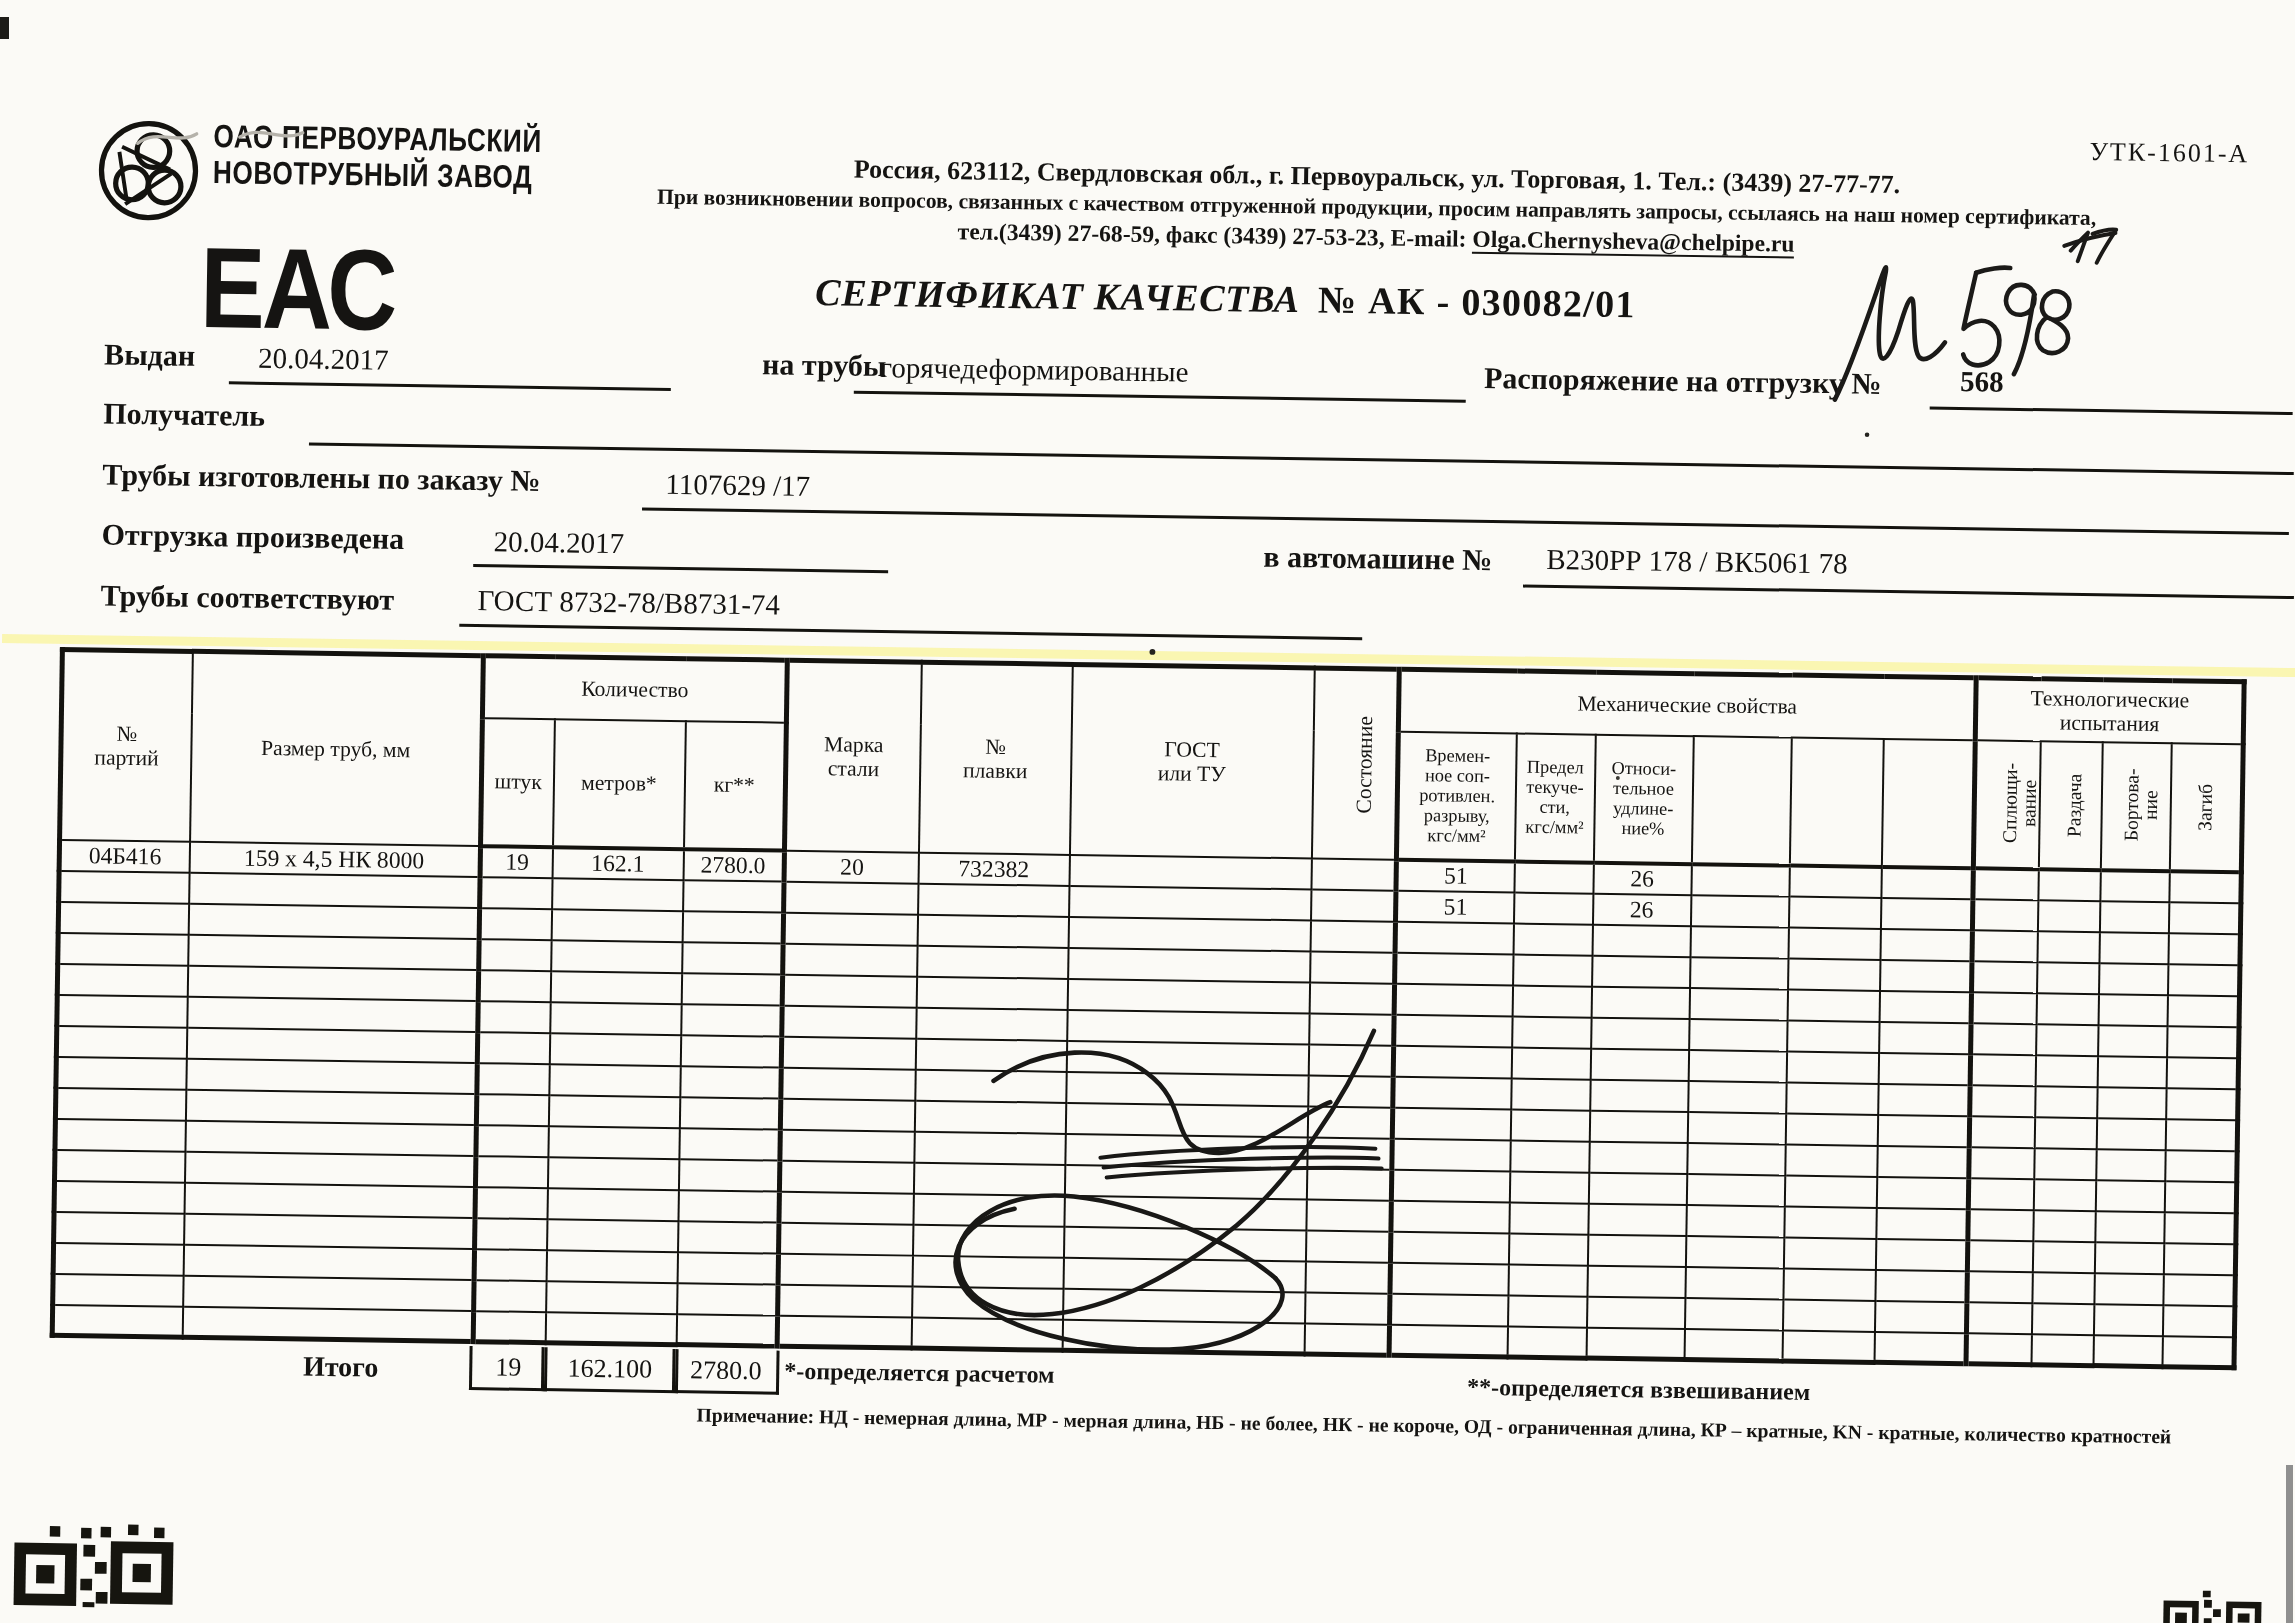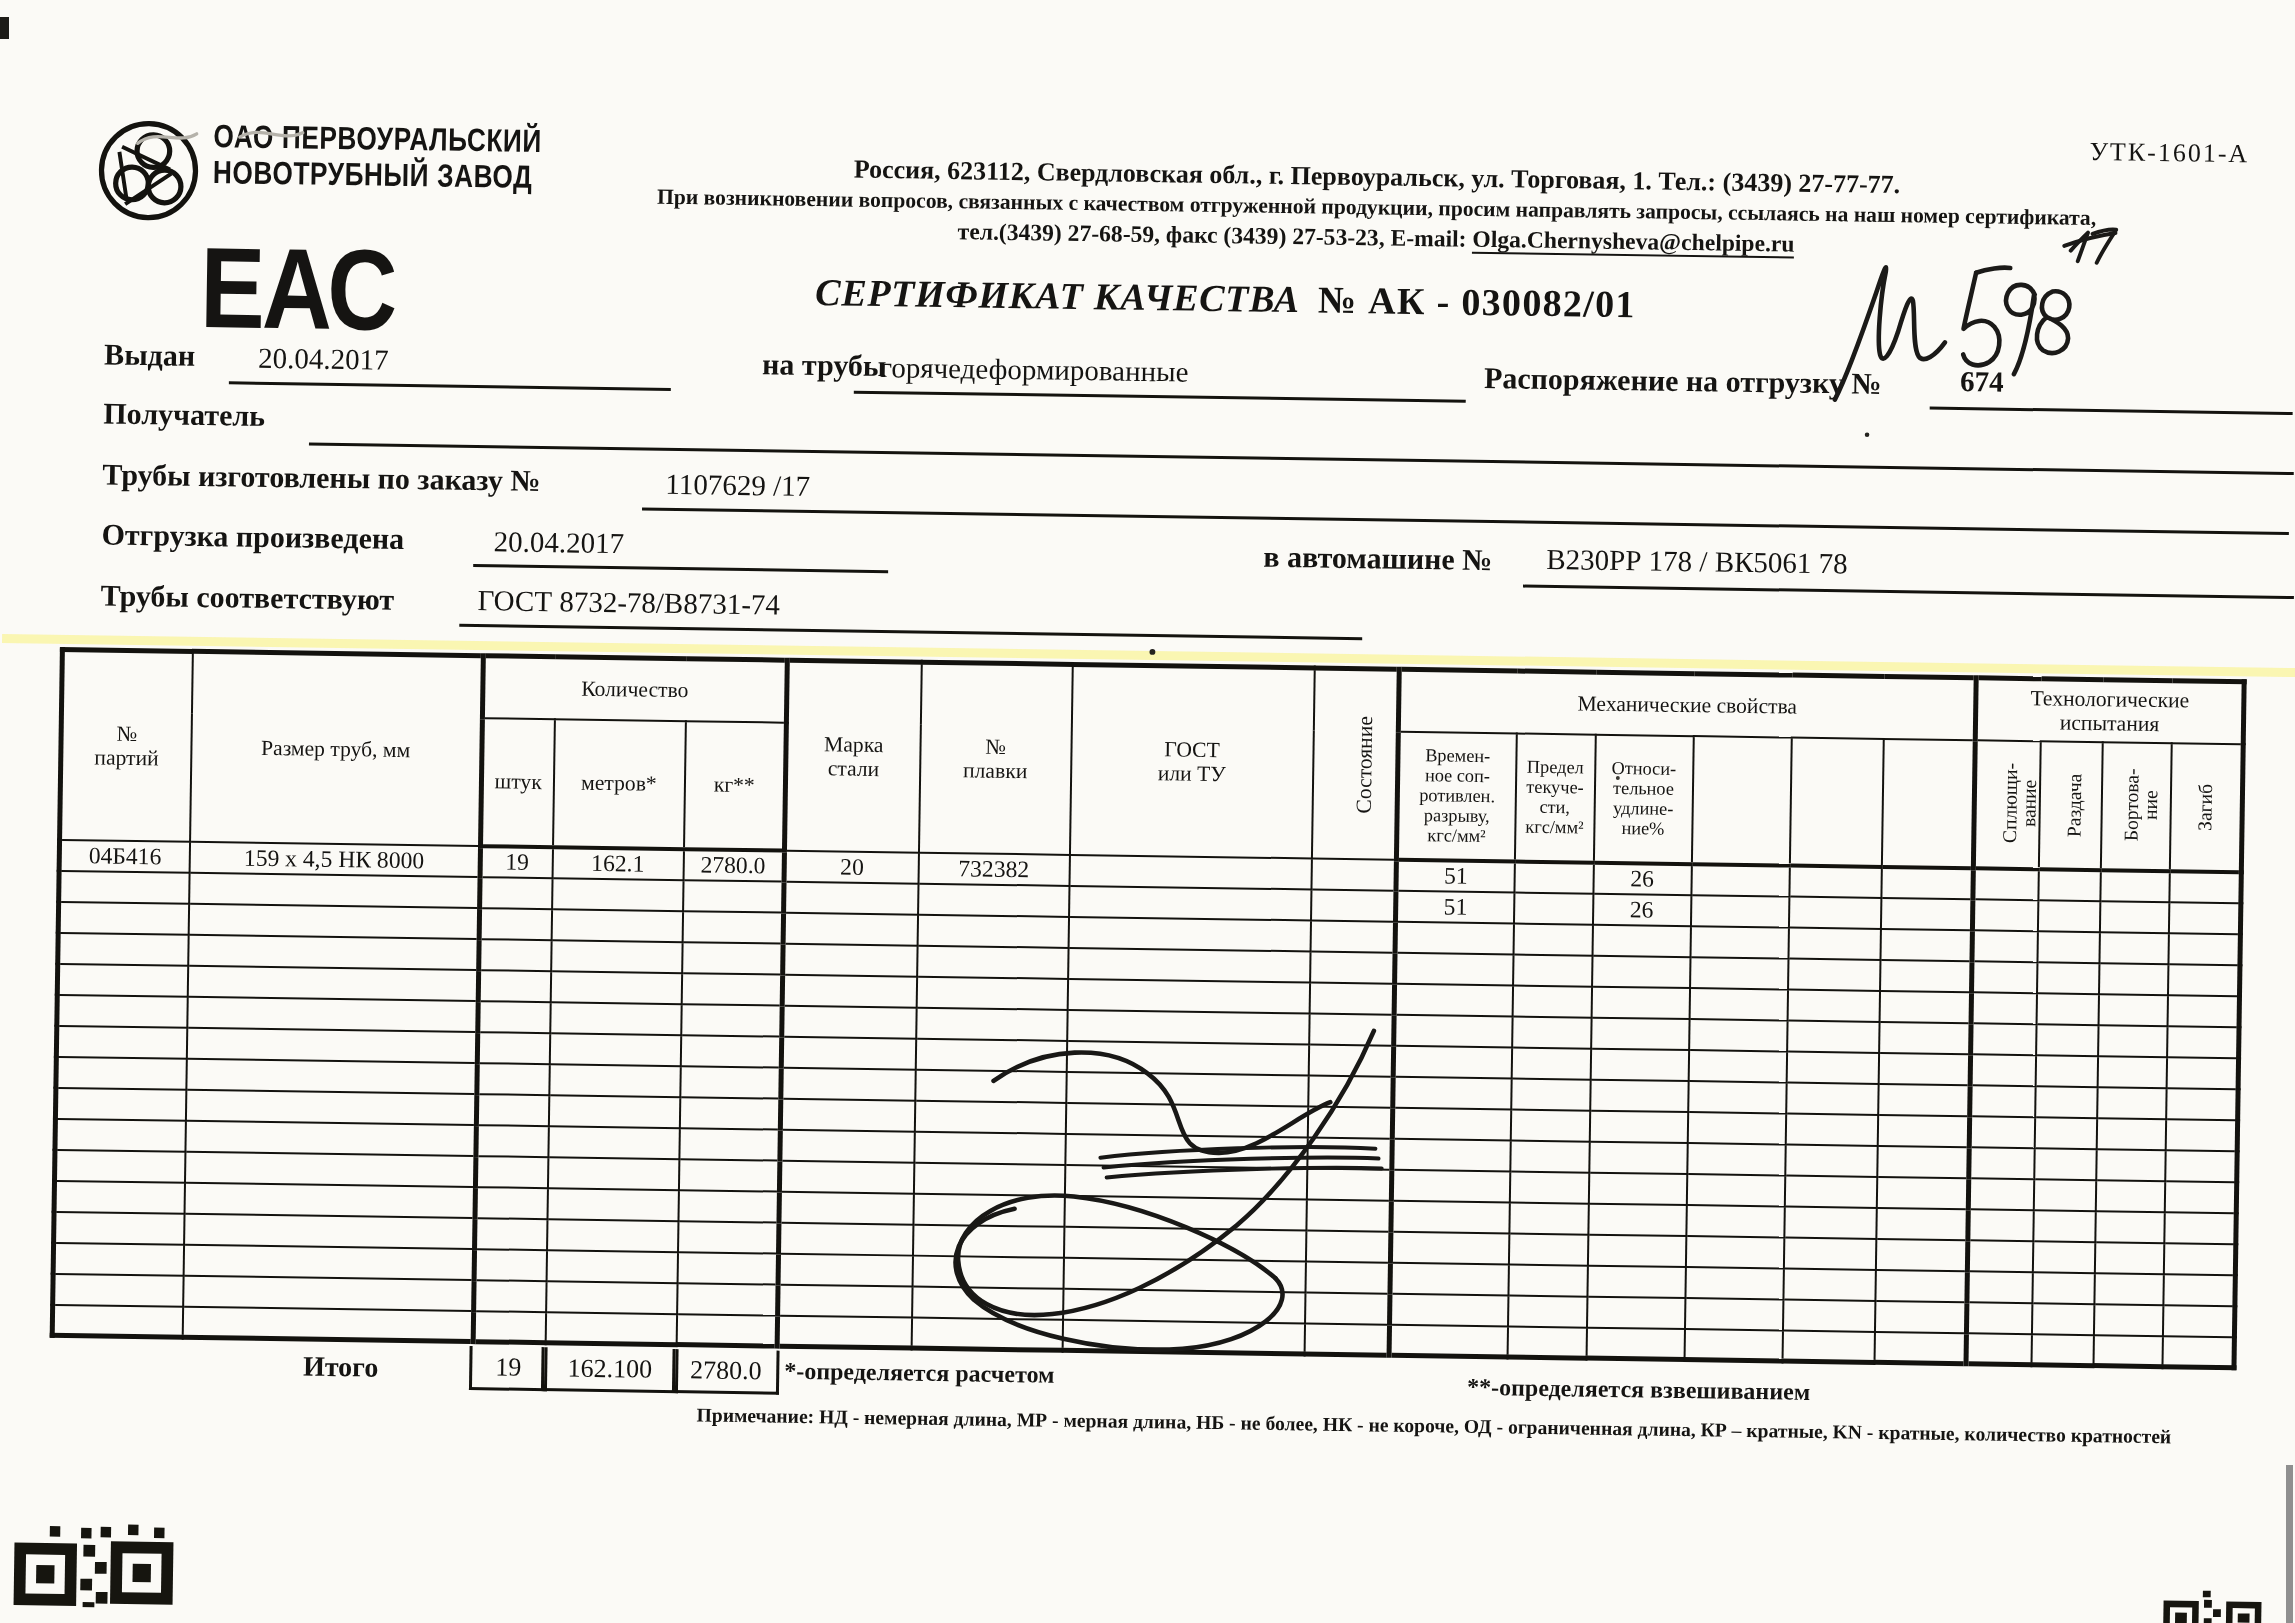--- a/index.html
+++ b/index.html
@@ -93,21 +93,21 @@
     <span class="t-name">СЕРТИФИКАТ КАЧЕСТВА</span><span class="t-num">№  АК -  030082/01</span>
   </div>
 
   <div class="lbl" style="left:98px;top:353px">Выдан</div>
   <div class="val" style="left:252px;top:355px">20.04.2017</div>
   <div class="ul" style="left:223px;top:395px;width:442px"></div>
   <div class="lbl" style="left:756px;top:353px">на трубы</div>
   <div class="val" style="left:874px;top:355px">горячедеформированные</div>
   <div class="ul" style="left:848px;top:395px;width:612px"></div>
   <div class="lbl" style="left:1478px;top:356px">Распоряжение на отгрузку №</div>
-  <div class="val" style="left:1954px;top:353px;font-weight:bold">674</div>
+  <div class="val" style="left:1954px;top:353px;font-weight:bold">568</div>
   <div class="ul" style="left:1924px;top:395px;width:363px"></div>
 
   <div class="lbl" style="left:98px;top:412px">Получатель</div>
   <div class="val" style="left:314px;top:414px"></div>
   <div class="ul" style="left:304px;top:455px;width:1985px"></div>
 
   <div class="lbl" style="left:98px;top:473px">Трубы изготовлены по заказу №</div>
   <div class="val" style="left:661px;top:475px">1107629   /17</div>
   <div class="ul" style="left:638px;top:515px;width:1647px"></div>
 

